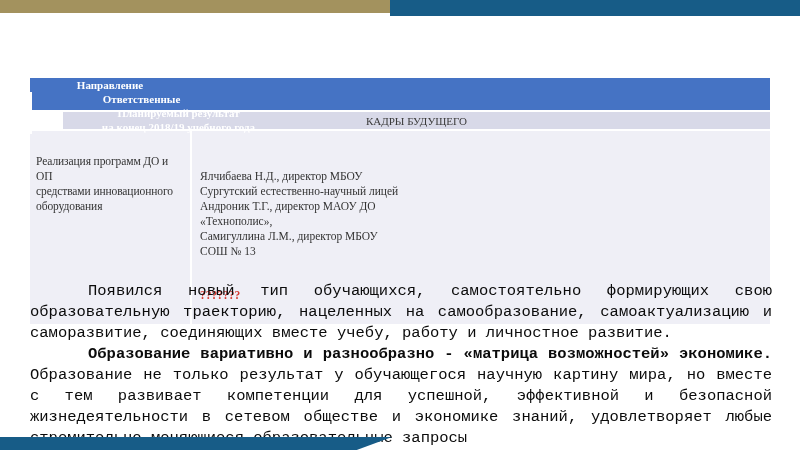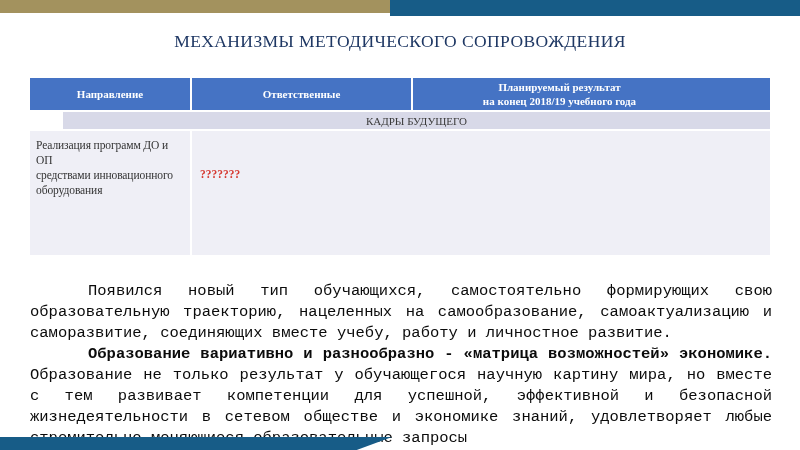--- a/index.html
+++ b/index.html
@@ -12,36 +12,36 @@
   .bar-blue{position:absolute; left:390px; top:0; width:410px; height:16px; background:#175C87;}
   
   .title{
     position:absolute; left:0; top:31px; width:800px; margin:0;
     text-align:center; font-size:17.5px; font-weight:400; letter-spacing:.4px;
     color:#1F3864;
   }
   
   .table{position:absolute; left:30px; top:78px; width:740px; font-size:11.5px;}
   .table *{box-sizing:border-box;}
-  .thead{display:flex; background:#4573C4; height:32px;}
+  .thead{display:flex; background:#4573C4; height:32px;flex-direction:column;}
   .th{
     color:#ffffff; font-weight:bold; font-size:11px; line-height:14px;
     display:flex; align-items:center; justify-content:center; text-align:center;
     white-space:pre-line; height:32px;
   }
   .c1{width:160px;} .c2{width:221px;} .c3{width:295px;}
   .th + .th, .td + .td{border-left:2px solid #ffffff;}
   .section-row{
     height:19px; background:#D8D9E8; border-top:2px solid #ffffff;
     display:flex; align-items:center; justify-content:center;
     font-size:11px; color:#3b3b3b;margin-left:33px;
   }
   .tbody-row{display:flex; background:#EFEFF6; border-top:2px solid #ffffff; min-height:126px;}
   .td{
-    padding:7px 8px 6px 8px; color:#333333; line-height:15px; white-space:pre-line;
+    padding:23px 8px 6px 8px; color:#333333; line-height:15px; white-space:pre-line;
     text-align:left;
   }
   .td.c1{padding-left:6px; padding-right:3px; letter-spacing:-0.1px;}
   .red-note{color:#D63A32; font-weight:bold; margin-top:14px;}
   
   .bodytext{
     position:absolute; left:30px; top:281px; width:742px;
     font-size:15.5px; line-height:21px; color:#0b0b0b; text-align:justify;
   }
   .bodytext p{margin:0; text-indent:58px;font-family:Liberation Mono, monospace;}
@@ -52,39 +52,44 @@
   }
 </style>
 </head>
 <body>
 
 <div class="slide">
 
   <div class="bar-gold"></div>
   <div class="bar-blue"></div>
 
-  <h1 class="title">МЕХАНИЗМЫ МЕТОДИЧЕСКОГО СОПРОВОЖДЕНИЯ</h1>
 
   <div class="table">
     <div class="thead">
       <div class="th c1">Направление</div>
       <div class="th c2">Ответственные</div>
       <div class="th c3">Планируемый результат
 на конец 2018/19 учебного года</div>
     </div>
 
     <div class="section-row">
       <span>КАДРЫ БУДУЩЕГО</span>
     </div>
 
     <div class="tbody-row">
       <div class="td c1">Реализация программ ДО и ОП
 средствами инновационного
 оборудования</div>
       <div class="td c2">
+        <div>Ялчибаева Н.Д., директор МБОУ
+Сургутский естественно-научный лицей
+Андроник Т.Г., директор МАОУ ДО
+«Технополис»,
+Самигуллина Л.М., директор МБОУ
+СОШ № 13</div>
         <div class="red-note">???????</div>
       </div>
     </div>
   </div>
 
   <div class="bodytext">
     <p><span>Появился новый тип обучающихся, самостоятельно формирующих свою образовательную траекторию, нацеленных на самообразование, самоактуализацию и саморазвитие, соединяющих вместе учебу, работу и личностное развитие.</span></p>
     <p><b>Образование вариативно и разнообразно - «матрица возможностей» экономике.</b><span> Образование не только результат у обучающегося научную картину мира, но вместе с тем развивает компетенции для успешной, эффективной и безопасной жизнедеятельности в сетевом обществе и экономике знаний, удовлетворяет любые стремительно меняющиеся образовательные запросы</span></p>
   </div>
 

